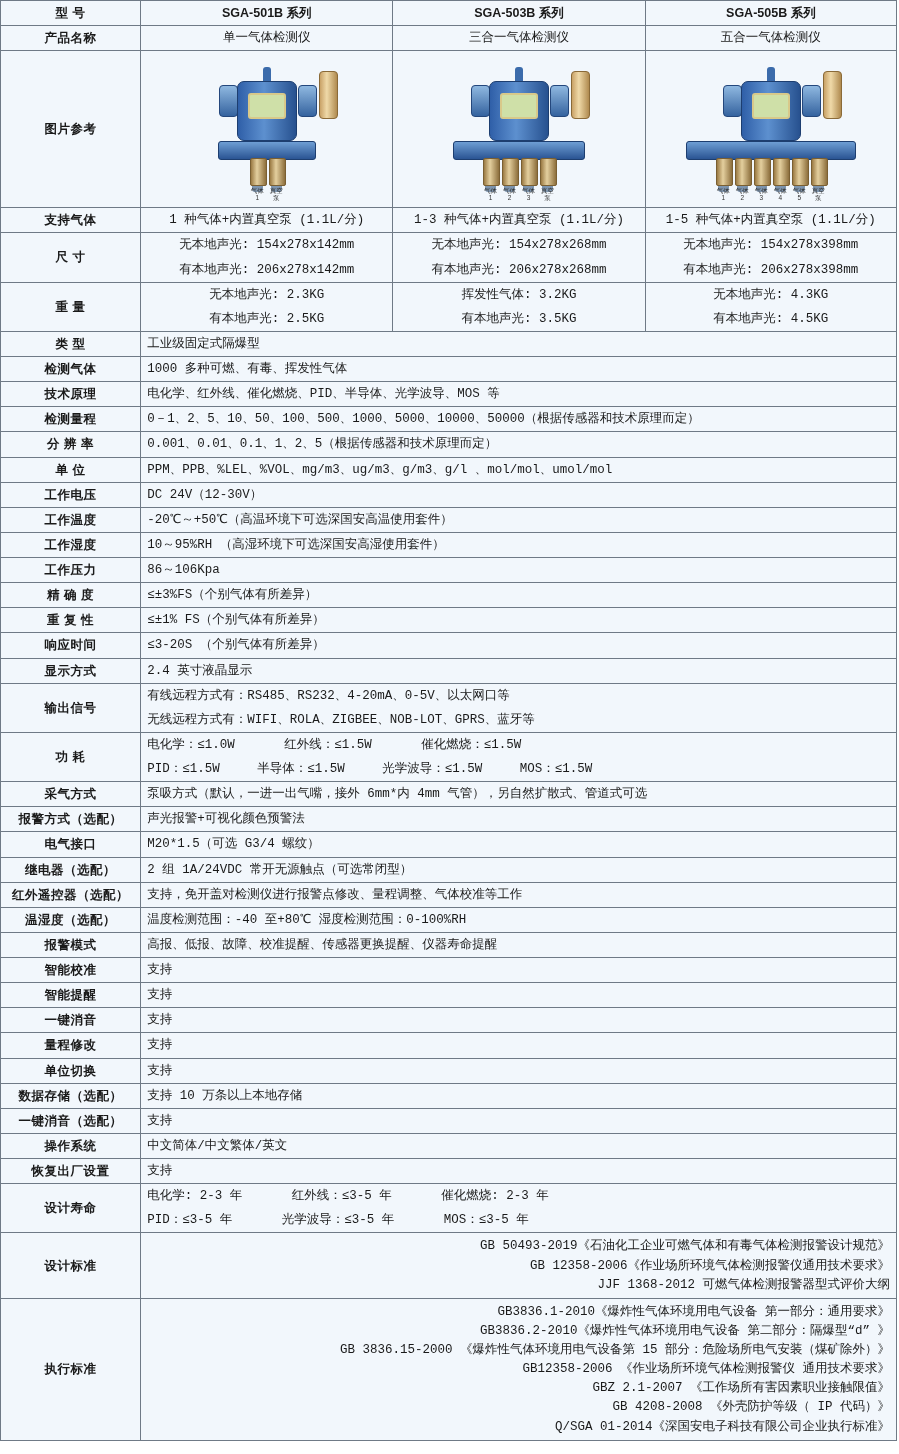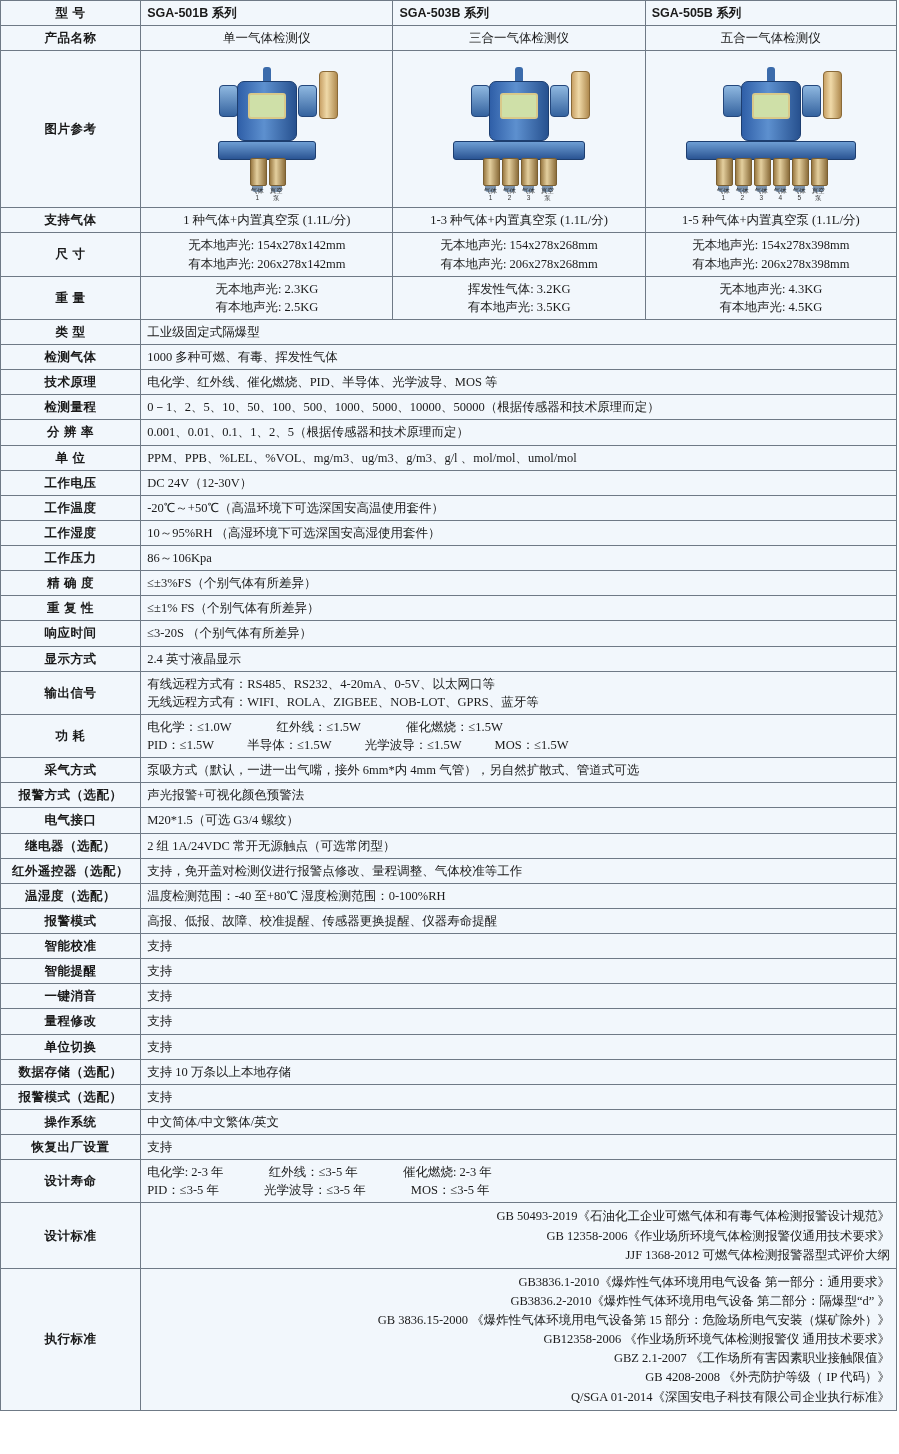--- a/index.html
+++ b/index.html
@@ -31,35 +31,36 @@
     text-align: center;
     font-weight: bold;
     color: #0d0d0d;
     width: 140px;
     font-size: 13px;
     letter-spacing: 0.5px;
   }
   td.val {
     background: #f1f6fb;
     font-size: 12px;
-    font-family: Liberation Serif, serif;
+    font-family: Liberation Mono, monospace;
   }
   td.val-center {
     text-align: center;
   }
   td.head {
     background: #9dc3e6;
+    text-align: center;
     font-weight: bold;
     font-size: 13px;
   }
   .sub-line {
     display: block;
   }
   .sub-line + .sub-line {
-    margin-top: 0;
+    margin-top: 6px;
   }
   .img-cell {
     background: #eef4fa;
     text-align: center;
     padding: 6px 2px 2px 2px;
     height: 150px;
   }
   
   .device {
     position: relative;
@@ -469,21 +470,21 @@
     </tr>
     <tr>
       <td class="label">单位切换</td>
       <td class="val" colspan="3">支持</td>
     </tr>
     <tr>
       <td class="label">数据存储（选配）</td>
       <td class="val" colspan="3">支持 10 万条以上本地存储</td>
     </tr>
     <tr>
-      <td class="label">报警模式（选配）</td>
+      <td class="label">一键消音（选配）</td>
       <td class="val" colspan="3">支持</td>
     </tr>
     <tr>
       <td class="label">操作系统</td>
       <td class="val" colspan="3">中文简体/中文繁体/英文</td>
     </tr>
     <tr>
       <td class="label">恢复出厂设置</td>
       <td class="val" colspan="3">支持</td>
     </tr>

